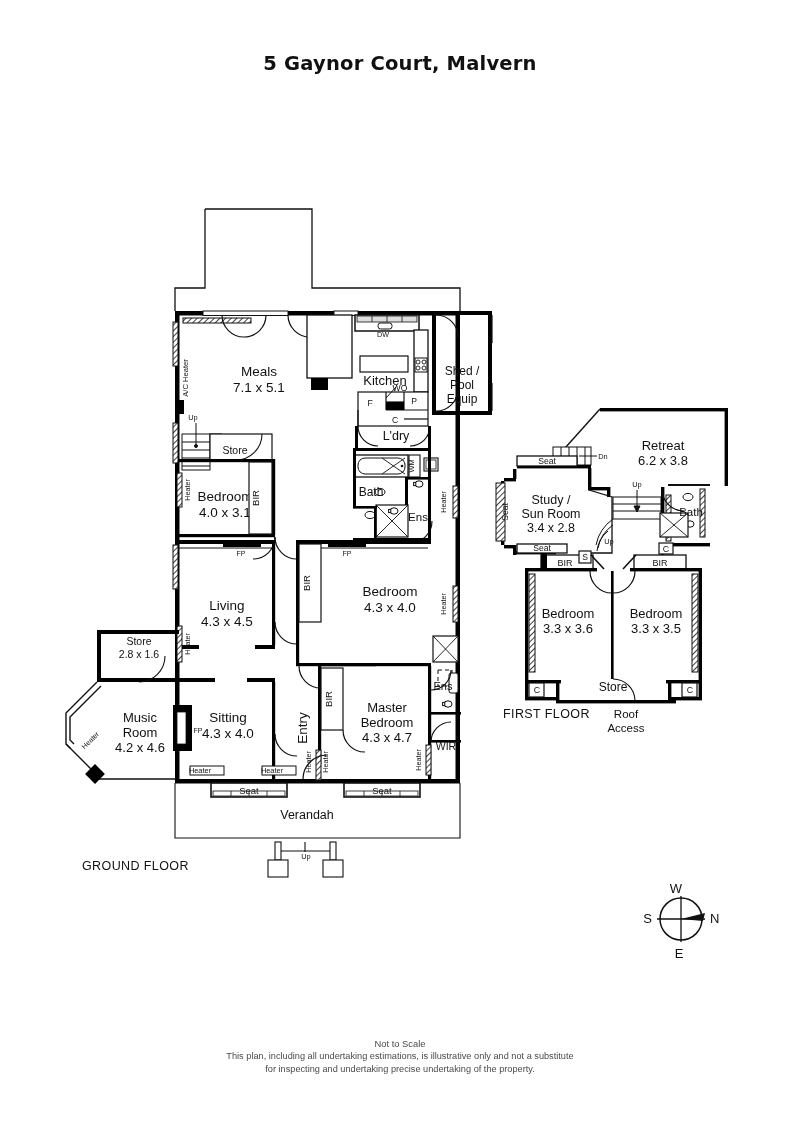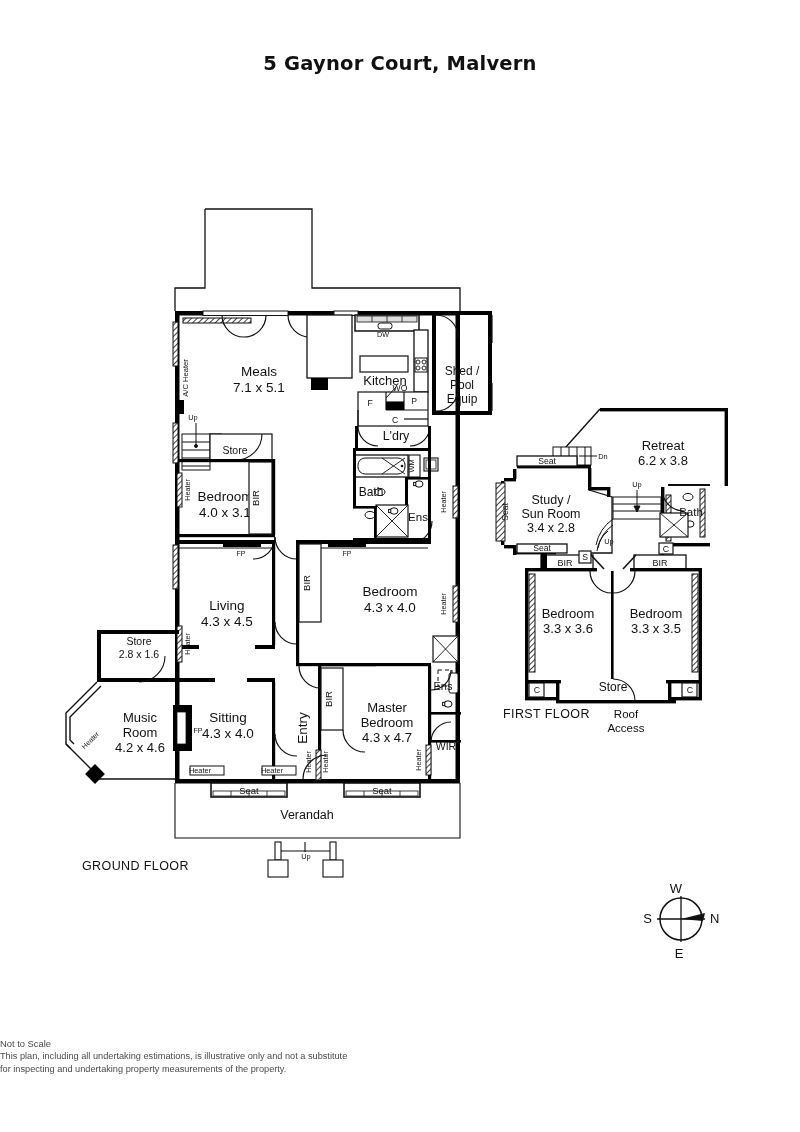--- a/index.html
+++ b/index.html
@@ -3,21 +3,21 @@
 <meta charset="utf-8">
 <style>
   html,body{margin:0;padding:0;background:#fff;}
   body{width:800px;height:1132px;position:relative;
        font-family:"Liberation Sans", sans-serif;color:#111;overflow:hidden;}
   #plan-title{position:absolute;top:52px;left:0;width:800px;text-align:center;
        font-family:"DejaVu Sans", sans-serif;font-weight:bold;font-size:19.5px;
        letter-spacing:.2px;color:#111;}
   #plan-svg{position:absolute;top:0;left:0;}
   .txt{font-family:"Liberation Sans", sans-serif;fill:#111;}
-  #footer{position:absolute;top:1038px;left:0;width:800px;text-align:left;
+  #footer{position:absolute;top:1038px;left:0;width:800px;text-align:center;
        font-size:9.2px;line-height:12.4px;color:#4a4a4a;}
   #footer .l1{font-size:9.4px;}
 </style>
 </head>
 <body>
 
 <div id="plan-title">5 Gaynor Court, Malvern</div>
 
 <svg id="plan-svg" width="800" height="1132" viewBox="0 0 800 1132">
   <defs>
@@ -544,14 +544,14 @@
     <text class="txt" x="676" y="893" font-size="13" text-anchor="middle">W</text>
     <text class="txt" x="710" y="923" font-size="13" text-anchor="start">N</text>
     <text class="txt" x="679" y="958" font-size="13" text-anchor="middle">E</text>
     <text class="txt" x="652" y="923" font-size="13" text-anchor="end">S</text>
   </g>
 </svg>
 
 <div id="footer">
   <div class="l1">Not to Scale</div>
   <div>This plan, including all undertaking estimations, is illustrative only and not a substitute</div>
-  <div>for inspecting and undertaking property measurements of the property.</div>
+  <div>for inspecting and undertaking precise undertaking of the property.</div>
 </div>
 
 </body></html>

